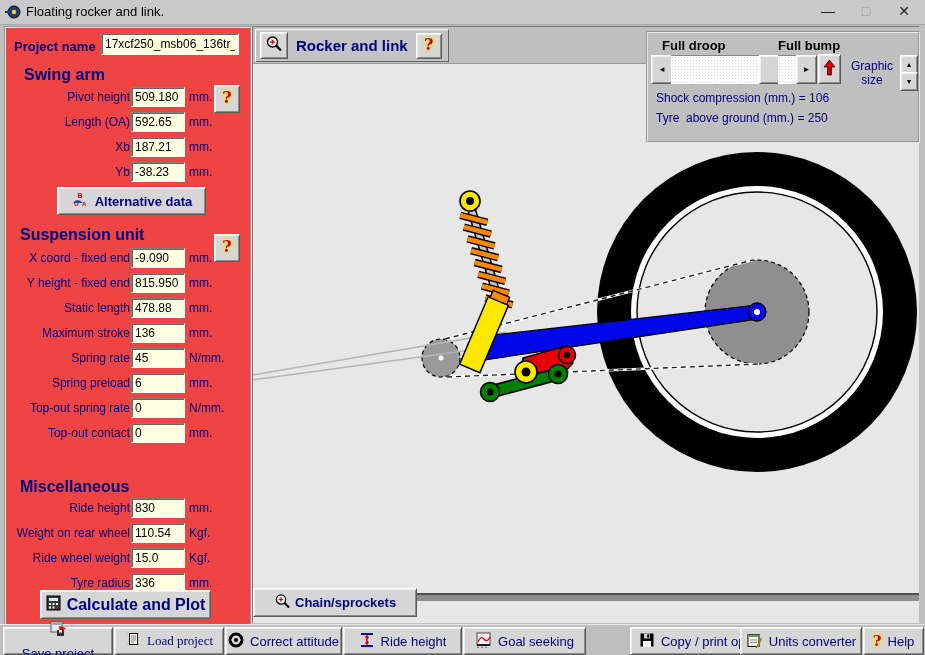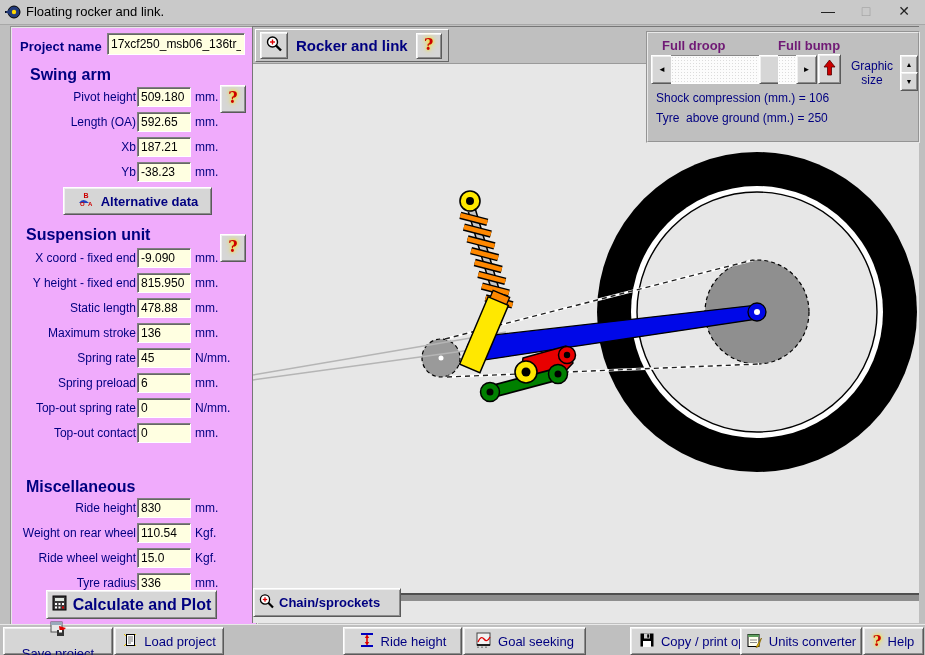--- a/index.html
+++ b/index.html
@@ -6,40 +6,40 @@
   body{font-family:"Liberation Sans",sans-serif;background:#888;}
   #win{position:relative;width:925px;height:655px;background:#bfbfbf;outline:1px solid #404040;overflow:hidden;}
   
   #titlebar{position:absolute;left:0;top:0;width:925px;height:24px;background:#c9c9c9;border-bottom:1px solid #a8a8a8;}
   #titlebar .ttext{position:absolute;left:26px;top:4px;font-size:13px;color:#000;}
   #titlebar .ticon{position:absolute;left:5px;top:4px;}
   .wbtn{position:absolute;top:0;width:34px;height:24px;text-align:center;line-height:22px;font-size:14px;color:#222;}
   
   .raised{background:#d6d6d6;border:1px solid;border-color:#ffffff #5a5a5a #5a5a5a #ffffff;box-shadow:inset 1px 1px 0 #efefef, inset -1px -1px 0 #8c8c8c;}
   
-  #leftpanel{position:absolute;left:4px;top:26px;width:244px;height:596px;background:#f0abfc;border:2px groove #e8e8e8;margin-left:6px;}
+  #leftpanel{position:absolute;left:4px;top:26px;width:244px;height:596px;background:#ef4444;border:2px groove #e8e8e8;}
   .sechdr{position:absolute;font-size:16px;font-weight:bold;color:#000080;}
   .frow{position:absolute;left:0;width:240px;height:20px;}
   .flabel{position:absolute;right:116px;top:3px;font-size:12px;color:#000080;white-space:nowrap;}
   .fin{position:absolute;left:125px;top:0;width:46px;height:16px;background:#ffffe1;border:1px solid;border-color:#808080 #fff #fff #808080;box-shadow:inset 1px 1px 0 #666;font-family:"Liberation Sans",sans-serif;font-size:12px;color:#000;padding:1px 3px;}
   .funit{position:absolute;left:183px;top:3px;font-size:12px;color:#000080;}
   .qbtn{position:absolute;width:24px;height:26px;text-align:center;line-height:24px;font-family:"DejaVu Serif",serif;font-weight:bold;font-size:16px;color:#cc0000;text-shadow:0 0 3px #ffe400,0 0 6px #ffe400;cursor:default;}
   .pbtn{position:absolute;display:flex;align-items:center;justify-content:center;gap:6px;font-size:13px;font-weight:bold;color:#000080;cursor:default;}
   
   #gpanel{position:absolute;left:252px;top:26px;width:666px;height:596px;background:#e7e7e7;border-left:1px solid #777;border-top:1px solid #777;}
   #gband{position:absolute;left:0;top:0;width:100%;height:36px;background:#bfbfbf;border-bottom:1px solid #9a9a9a;}
   #gheader{position:absolute;left:2px;top:2px;width:188px;height:31px;display:flex;align-items:center;gap:8px;padding-left:4px;background:#c3c3c3;border:1px solid;border-color:#fff #666 #666 #fff;}
   #gheader .glabel{font-size:15px;font-weight:bold;color:#000080;}
   .sqbtn{width:26px;height:25px;display:flex;align-items:center;justify-content:center;}
   #drawing{position:absolute;left:0;top:36px;width:666px;height:560px;}
   #groundbar{position:absolute;left:140px;top:566px;width:526px;height:8px;background:linear-gradient(#4f4f4f 0 2px,#8e8e8e 2px 100%);}
-  #chainbtn{position:absolute;left:0px;top:561px;width:142px;height:27px;display:flex;align-items:center;gap:4px;padding-left:4px;font-size:13px;font-weight:bold;color:#000080;}
+  #chainbtn{position:absolute;left:0px;top:561px;width:142px;height:27px;display:flex;align-items:center;gap:4px;padding-left:20px;font-size:13px;font-weight:bold;color:#000080;}
   
   #droop{position:absolute;left:393px;top:4px;width:270px;height:108px;background:#bfbfbf;border:2px groove #e8e8e8;}
-  #droop .dl{position:absolute;font-size:13px;font-weight:bold;color:#701a75;}
+  #droop .dl{position:absolute;font-size:13px;font-weight:bold;color:#000000;}
   #droop .status{position:absolute;font-size:12px;color:#000080;white-space:pre;}
   .sbarbtn{position:absolute;display:flex;align-items:center;justify-content:center;font-size:8px;color:#000;}
   #sbtrack1,#sbtrack2{position:absolute;top:22px;height:27px;background:#fcfcfc;background-image:radial-gradient(#dcdcdc 1px,transparent 1px);background-size:3px 3px;border-top:1px solid #888;border-bottom:1px solid #fff;}
   #sbthumb{position:absolute;top:22px;width:19px;height:27px;}
   #gsize{position:absolute;left:196px;top:26px;width:56px;font-size:12px;color:#000080;text-align:center;line-height:14px;}
   .spinbtn{position:absolute;left:252px;width:16px;height:17px;display:flex;align-items:center;justify-content:center;font-size:7px;color:#000;}
   
   #btoolbar{position:absolute;left:0;top:624px;width:925px;height:31px;background:#bfbfbf;border-top:1px solid #e8e8e8;}
   .tbtn{position:absolute;top:2px;height:26px;display:flex;align-items:center;justify-content:center;gap:6px;font-size:13px;color:#000080;cursor:default;}
 </style>
@@ -318,38 +318,45 @@
     <div class="tbtn raised" style="left:3px;width:108px;flex-direction:column;">
       <span><svg width="17" height="16">
             <rect x="1" y="1" width="11" height="10" fill="#e8e8e8" stroke="#555"></rect>
             <rect x="1" y="1" width="11" height="3" fill="#9ab"></rect>
             <polygon points="9,5 16,7 10,12" fill="#d00"></polygon>
             <rect x="7" y="9" width="7" height="6" fill="#333"></rect>
             <rect x="9" y="9" width="3" height="2.5" fill="#fff"></rect>
           </svg></span>
       <span>Save project</span>
     </div>
-    <div class="tbtn raised" style="left:114px;width:108px;">
+    <div class="tbtn raised" style="left:114px;width:108px;font-family:Liberation Serif, serif;">
       <span><svg width="16" height="16">
             <g stroke="#e8c000" stroke-width="1">
               <line x1="2" y1="2" x2="5" y2="5"></line>
               <line x1="14" y1="2" x2="11" y2="5"></line>
               <line x1="2" y1="14" x2="5" y2="11"></line>
               <line x1="14" y1="14" x2="11" y2="11"></line>
             </g>
             <rect x="4.5" y="2.5" width="8" height="11" fill="#fff" stroke="#000"></rect>
             <g stroke="#777">
               <line x1="6" y1="5" x2="11" y2="5"></line>
               <line x1="6" y1="7" x2="11" y2="7"></line>
               <line x1="6" y1="9" x2="11" y2="9"></line>
               <line x1="6" y1="11" x2="9" y2="11"></line>
             </g>
           </svg></span>
       <span>Load project</span>
     </div>
+    <div class="tbtn raised" style="left:225px;width:115px;">
+      <span><svg width="16" height="16">
+            <circle cx="8" cy="8" r="6" fill="none" stroke="#000" stroke-width="3"></circle>
+            <circle cx="8" cy="8" r="2" fill="#000"></circle>
+          </svg></span>
+      <span>Correct attitude</span>
+    </div>
     <div class="tbtn raised" style="left:343px;width:117px;">
       <span><svg width="16" height="16">
             <line x1="2" y1="2" x2="14" y2="2" stroke="#0000c0" stroke-width="2"></line>
             <line x1="2" y1="14" x2="14" y2="14" stroke="#0000c0" stroke-width="2"></line>
             <line x1="8" y1="3.5" x2="8" y2="12.5" stroke="#d00" stroke-width="1.6"></line>
             <polygon points="8,2.5 5.8,6 10.2,6" fill="#d00"></polygon>
             <polygon points="8,13.5 5.8,10 10.2,10" fill="#d00"></polygon>
           </svg></span>
       <span>Ride height</span>
     </div>

